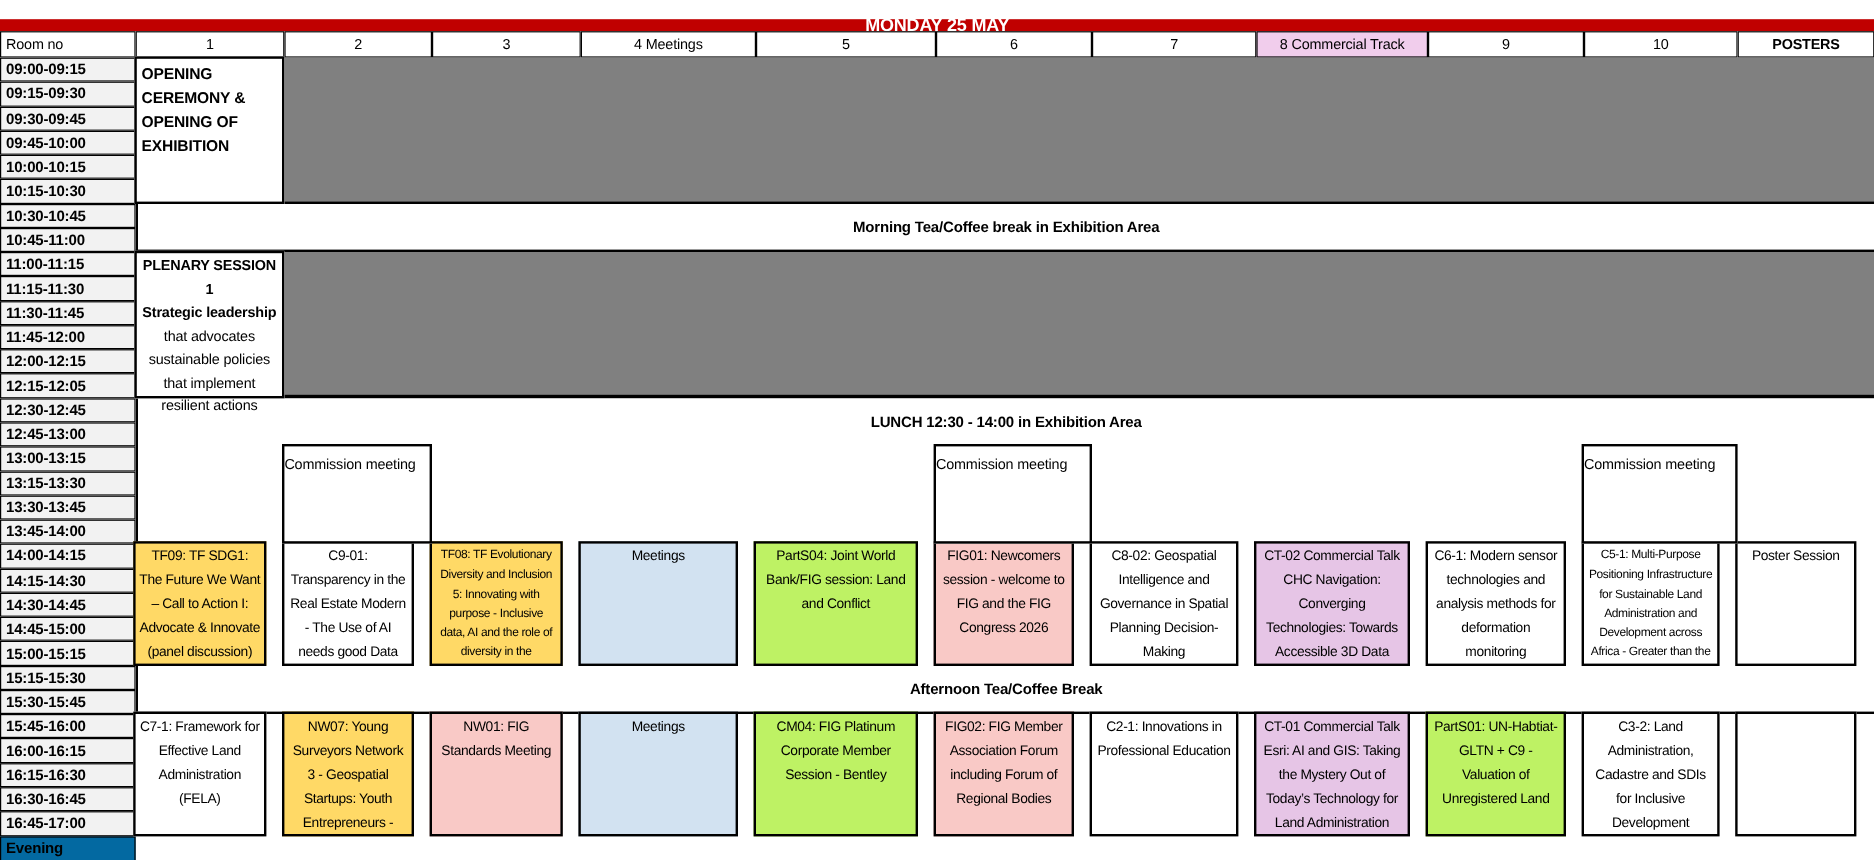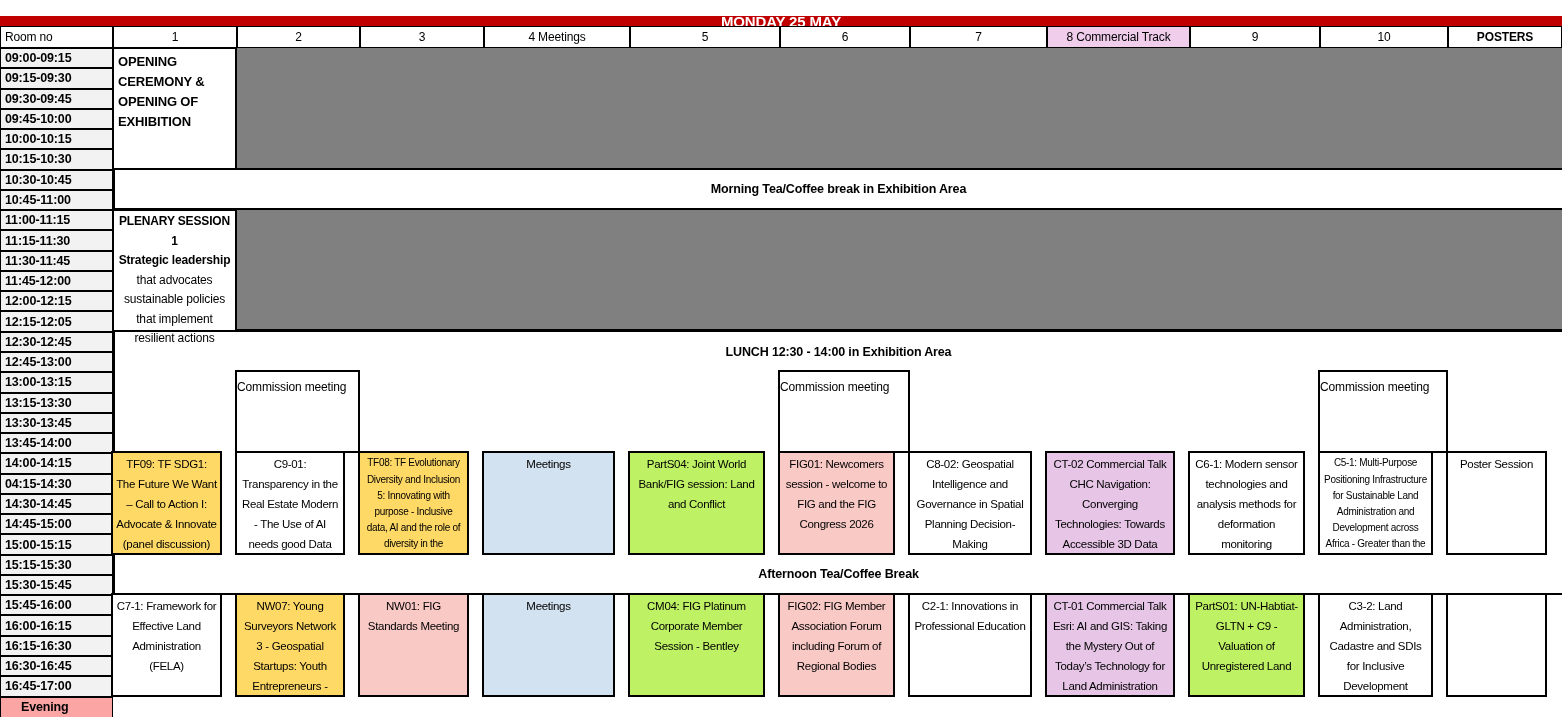--- a/index.html
+++ b/index.html
@@ -28,22 +28,22 @@
     padding: 3px 4px; line-height: 20px; text-align: left; }
   #plenary { grid-column: 2; grid-row: 11 / 17; text-align: center; padding: 1px 2px; line-height: 19.5px; }
   #plenary .b { font-weight: bold; display: block; }
   .band { grid-column: 2 / 13; background: #fff; display: flex; align-items: center; justify-content: center;
     font-weight: bold; font-size: 12.5px; border-left: 2px solid #000; }
   #morningband { grid-row: 9 / 11; border-bottom: 2px solid #000; }
   #lunchband { grid-row: 17 / 23; align-items: flex-start; }
   #lunchband .lbl { height: 40px; width: 100%; display: flex; align-items: center; justify-content: center; }
   #afternoonband { grid-row: 28 / 30; border-bottom: 2px solid #000; }
   #welcomeband { grid-row: 35; border: 1px solid #000; border-left: 2px solid #000; margin-top: 39px; }
-  #eveninglbl { grid-column: 1; grid-row: 35; background: #fca5a5; border: 1px solid #000;
-    font-weight: bold; font-size: 12.5px; display: flex; align-items: center; padding-left: 20px; text-align: right; }
+  #eveninglbl { grid-column: 1; grid-row: 35; background: #0369a1; border: 1px solid #000;
+    font-weight: bold; font-size: 12.5px; display: flex; align-items: center; padding-left: 4px; text-align: right; }
   .combox { grid-row: 19 / 23; background: #fff; border: 2px solid #000; z-index: 2; margin: -2px 0 0 -2px;
     font-size: 12px; line-height: 20px; padding-top: 5px; }
   #com1 { grid-column: 3; } #com2 { grid-column: 7; } #com3 { grid-column: 11; }
   .scell { border: 2px solid #000; margin: -2px 15px 0 -2px; z-index: 1; background: #fff;
     font-size: 11.5px; line-height: 20px; text-align: center; padding: 1px 3px; overflow: hidden; letter-spacing: -0.3px; }
   .blk1 { grid-row: 23 / 28; }
   .blk2 { grid-row: 30 / 35; }
   .small { font-size: 10px; line-height: 16.2px; padding-top: 2px; }
   .c-yellow { background: #FFD966; } .c-pink { background: #F9C9C6; } .c-green { background: #bef264; }
   .c-blue { background: #D2E2F1; } .c-purple { background: #E6C5E6; }
@@ -84,21 +84,21 @@
   <div class="tcell" style="grid-row:14">11:45-12:00</div>
   <div class="tcell" style="grid-row:15">12:00-12:15</div>
   <div class="tcell" style="grid-row:16">12:15-12:05</div>
   <div class="tcell" style="grid-row:17">12:30-12:45</div>
   <div class="tcell" style="grid-row:18">12:45-13:00</div>
   <div class="tcell" style="grid-row:19">13:00-13:15</div>
   <div class="tcell" style="grid-row:20">13:15-13:30</div>
   <div class="tcell" style="grid-row:21">13:30-13:45</div>
   <div class="tcell" style="grid-row:22">13:45-14:00</div>
   <div class="tcell" style="grid-row:23">14:00-14:15</div>
-  <div class="tcell" style="grid-row:24">04:15-14:30</div>
+  <div class="tcell" style="grid-row:24">14:15-14:30</div>
   <div class="tcell" style="grid-row:25">14:30-14:45</div>
   <div class="tcell" style="grid-row:26">14:45-15:00</div>
   <div class="tcell" style="grid-row:27">15:00-15:15</div>
   <div class="tcell" style="grid-row:28">15:15-15:30</div>
   <div class="tcell" style="grid-row:29">15:30-15:45</div>
   <div class="tcell" style="grid-row:30">15:45-16:00</div>
   <div class="tcell" style="grid-row:31">16:00-16:15</div>
   <div class="tcell" style="grid-row:32">16:15-16:30</div>
   <div class="tcell" style="grid-row:33">16:30-16:45</div>
   <div class="tcell" style="grid-row:34">16:45-17:00</div>

